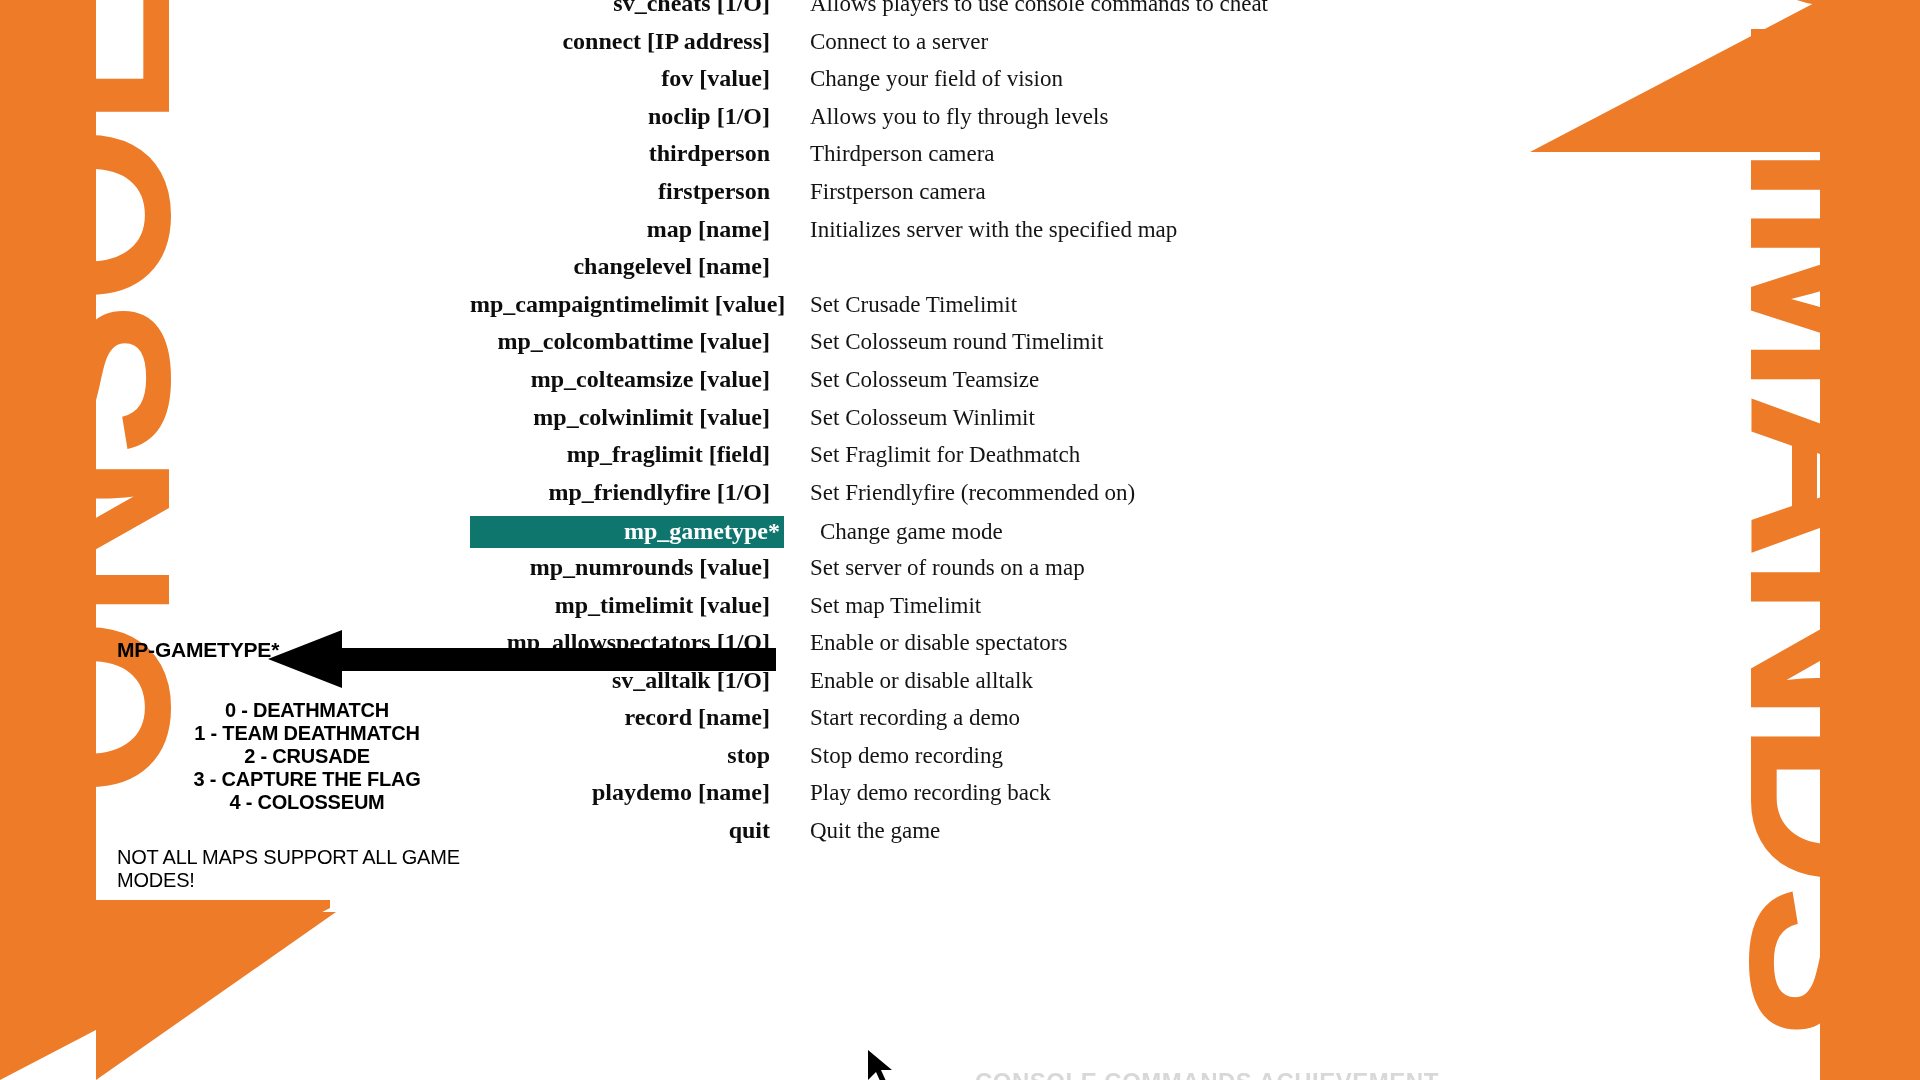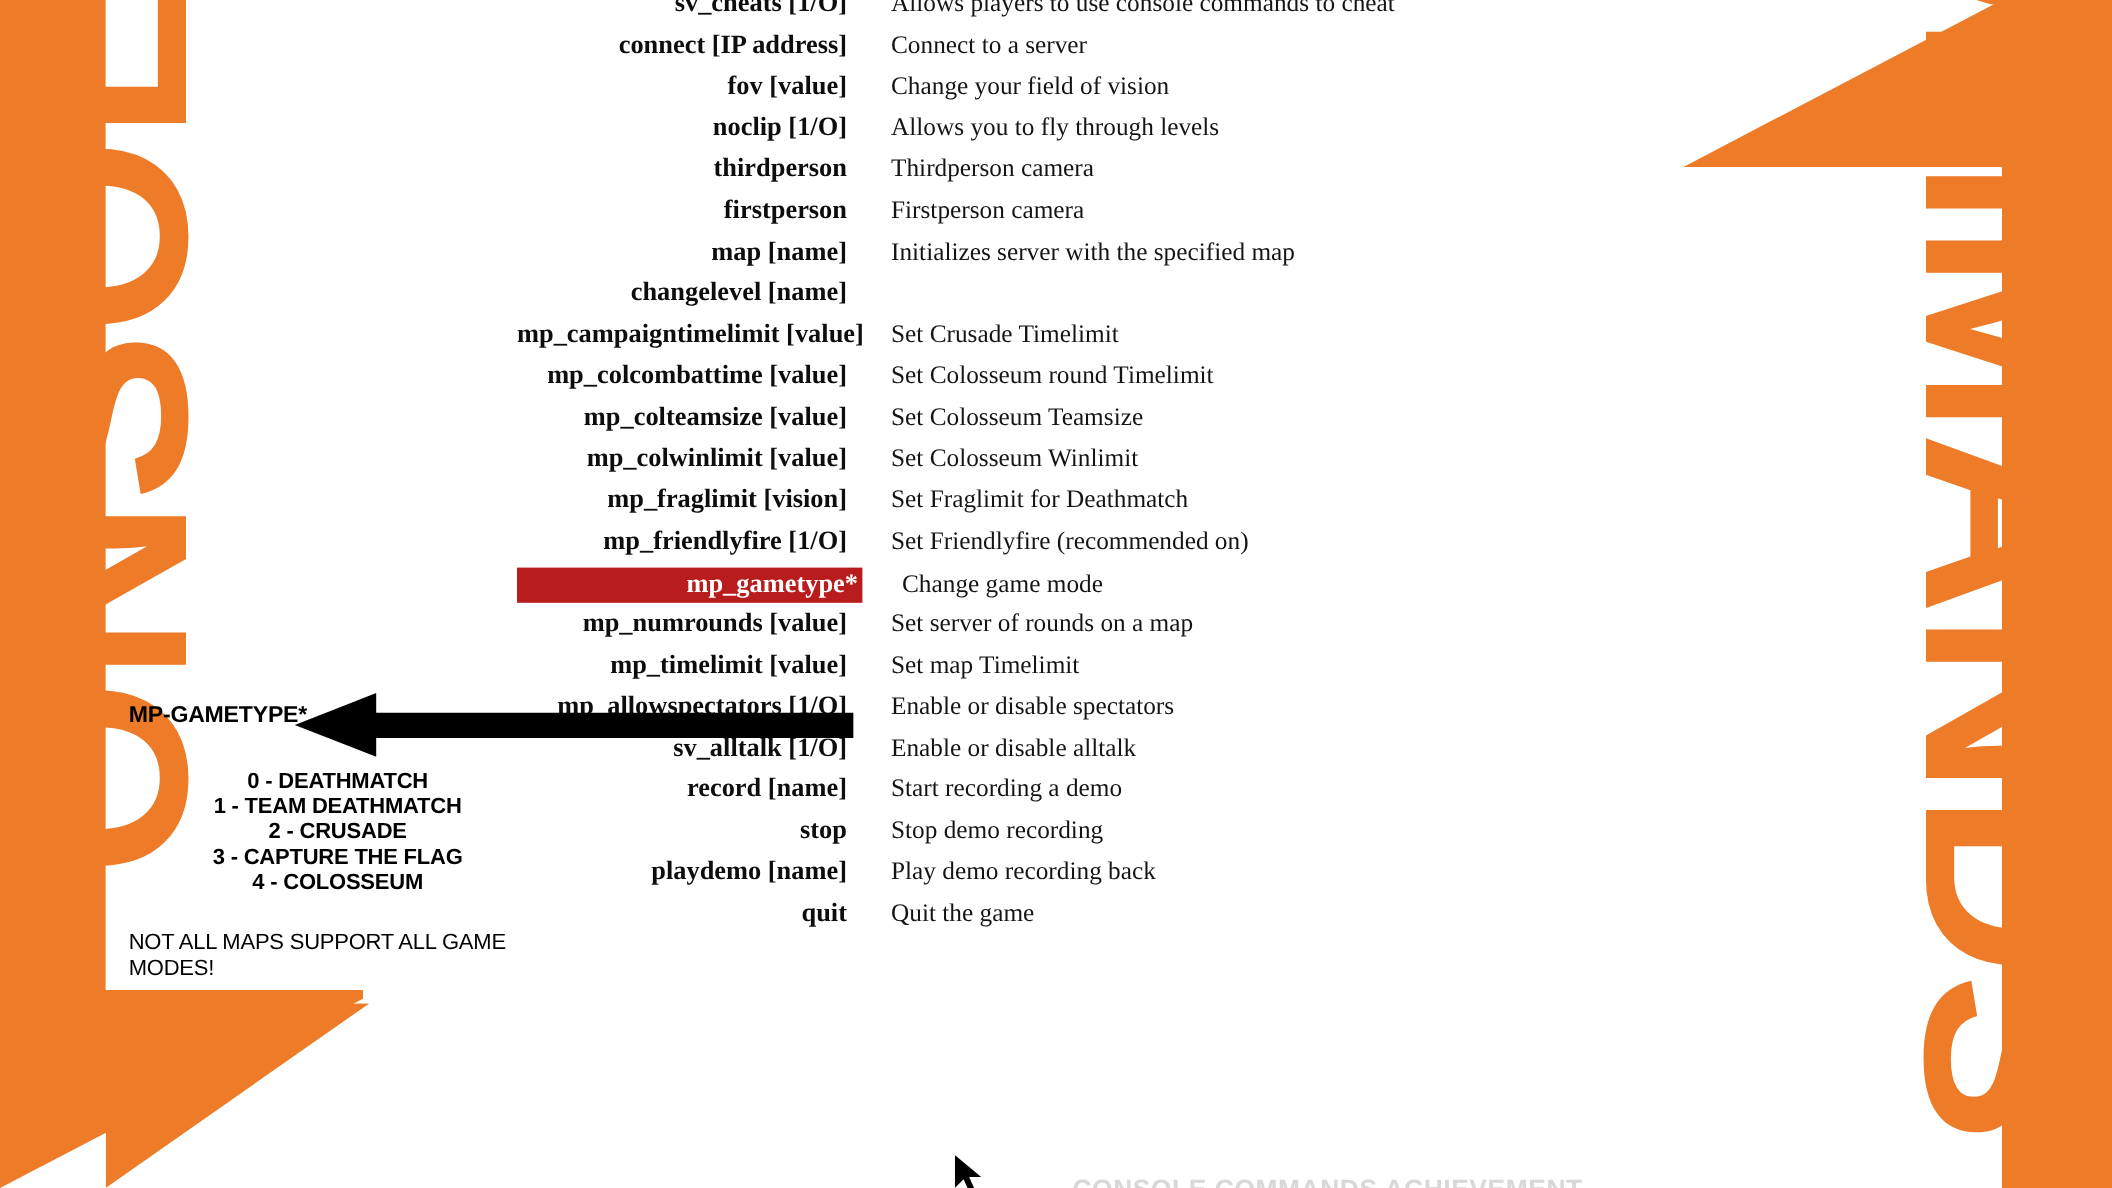--- a/index.html
+++ b/index.html
@@ -121,21 +121,21 @@
     white-space: nowrap;
   }
   .cmd-desc {
     padding-left: 36px;
     font-size: 23px;
     color: #141414;
     white-space: nowrap;
   }
   .cmd-row.highlight .cmd-name {
     color: #ffffff;
-    background: #b91c1c;
+    background: #0f766e;
     padding: 2px 4px 3px 10px;
     position: relative;
     z-index: 3;
   }
 
   
   .arrow {
     position: absolute;
     left: 268px;
     top: 630px;
@@ -258,21 +258,21 @@
       </div>
       <div class="cmd-row">
         <div class="cmd-name">mp_colteamsize [value]</div>
         <div class="cmd-desc">Set Colosseum Teamsize</div>
       </div>
       <div class="cmd-row">
         <div class="cmd-name">mp_colwinlimit [value]</div>
         <div class="cmd-desc">Set Colosseum Winlimit</div>
       </div>
       <div class="cmd-row">
-        <div class="cmd-name">mp_fraglimit [vision]</div>
+        <div class="cmd-name">mp_fraglimit [field]</div>
         <div class="cmd-desc">Set Fraglimit for Deathmatch</div>
       </div>
       <div class="cmd-row">
         <div class="cmd-name">mp_friendlyfire [1/O]</div>
         <div class="cmd-desc">Set Friendlyfire (recommended on)</div>
       </div>
       <div class="cmd-row highlight">
         <div class="cmd-name">mp_gametype*</div>
         <div class="cmd-desc">Change game mode</div>
       </div>

